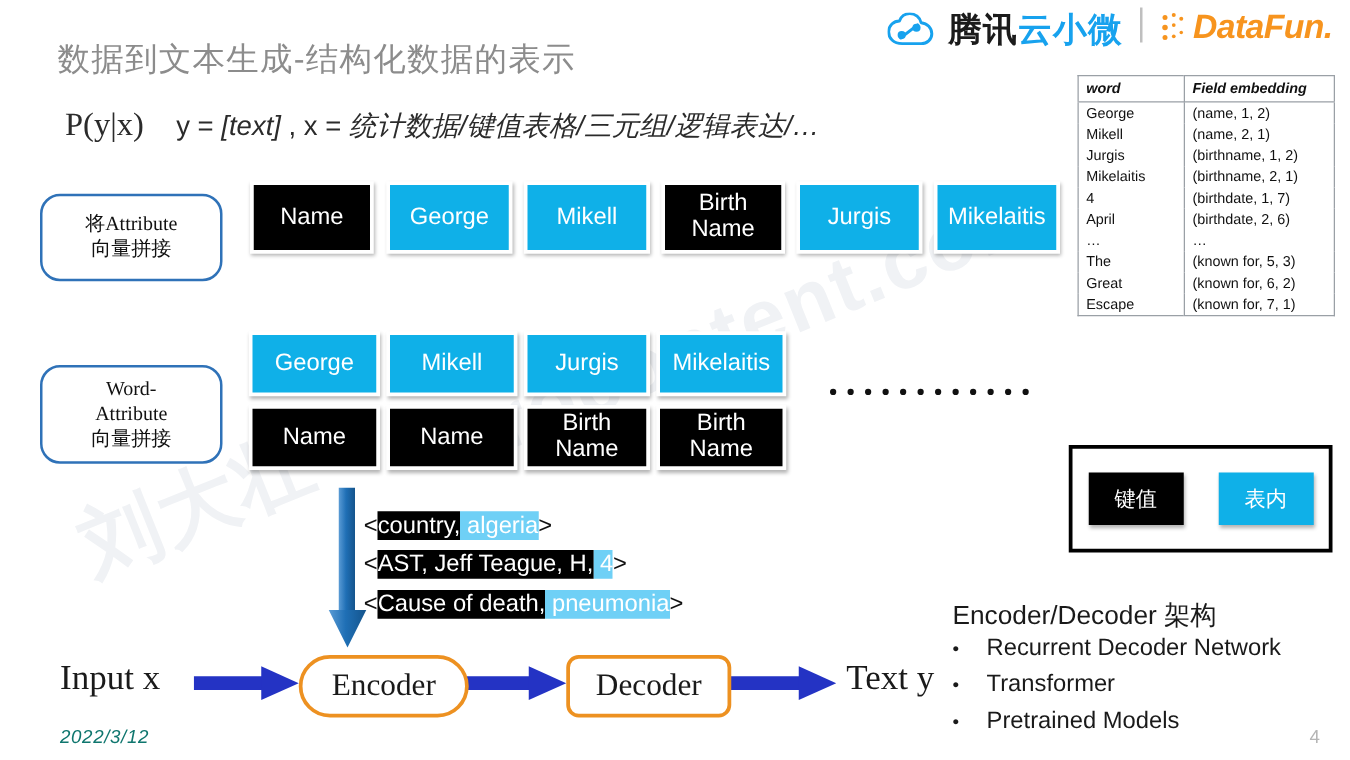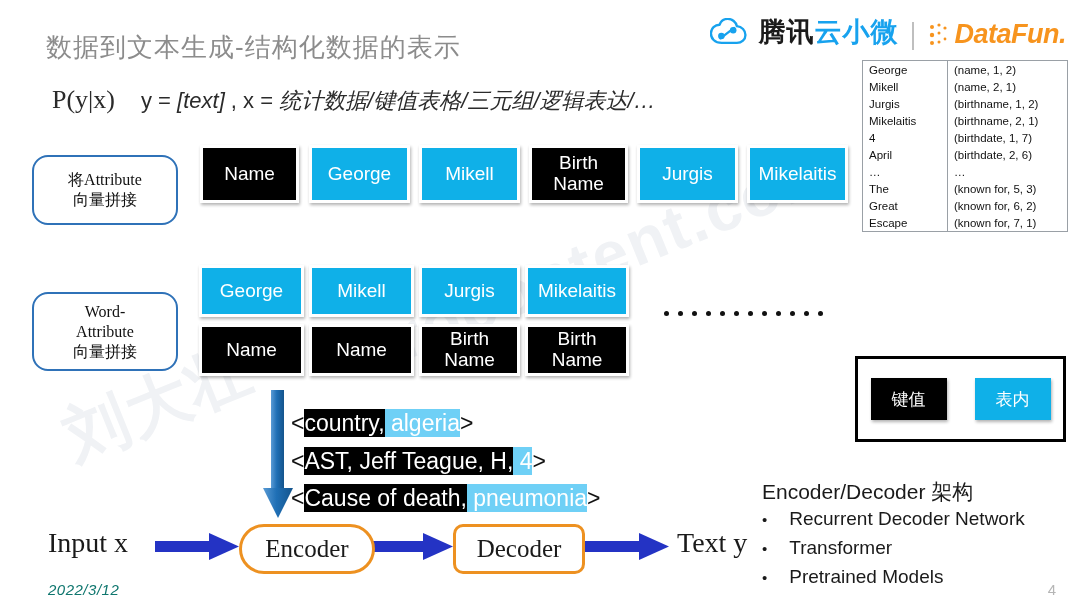--- a/index.html
+++ b/index.html
@@ -59,21 +59,21 @@
     font-size: 22px;
   }
   .formula .it { font-style: italic; }
 
   
   .logo-wrap {
     position: absolute;
     right: 14px;
     top: 6px;
     display: flex;
-    align-items: flex-end;
+    align-items: flex-start;
     gap: 10px;
     height: 44px;
   }
   .tc-logo { display: flex; align-items: center; gap: 8px; }
   .tc-cloud { width: 40px; height: 28px; }
   .tc-text {
     font-size: 27px;
     font-weight: 700;
     letter-spacing: 1px;
     white-space: nowrap;
@@ -157,21 +157,21 @@
     border-radius: 50%;
     display: block;
   }
 
   
   .triples {
     position: absolute;
     left: 291px;
     top: 406px;
     z-index: 3;
-    font-size: 23px;
+    font-size: 19px;
     line-height: 1.55;
     color: #111;
   }
   .triples .line { white-space: nowrap; margin-bottom: 2px; }
   .triples .hl-k { background: #000; color: #fff; padding: 1px 0; }
   .triples .hl-v { background: #6fd0f6; color: #fff; padding: 1px 0; }
 
   
   .down-arrow {
     position: absolute;
@@ -434,20 +434,24 @@
   <div class="line">
     <span>&lt;</span><span class="hl-k">AST, Jeff Teague, H,</span><span class="hl-v"> 4</span><span>&gt;</span>
   </div>
   <div class="line">
     <span>&lt;</span><span class="hl-k">Cause of death,</span><span class="hl-v"> pneumonia</span><span>&gt;</span>
   </div>
 </div>
 
 <table class="word-table">
   <tbody id="word-table-body">
+      <tr class="head">
+        <td>word</td>
+        <td>Field embedding</td>
+      </tr>
       <tr>
         <td>George</td>
         <td>(name, 1, 2)</td>
       </tr>
       <tr>
         <td>Mikell</td>
         <td>(name, 2, 1)</td>
       </tr>
       <tr>
         <td>Jurgis</td>

